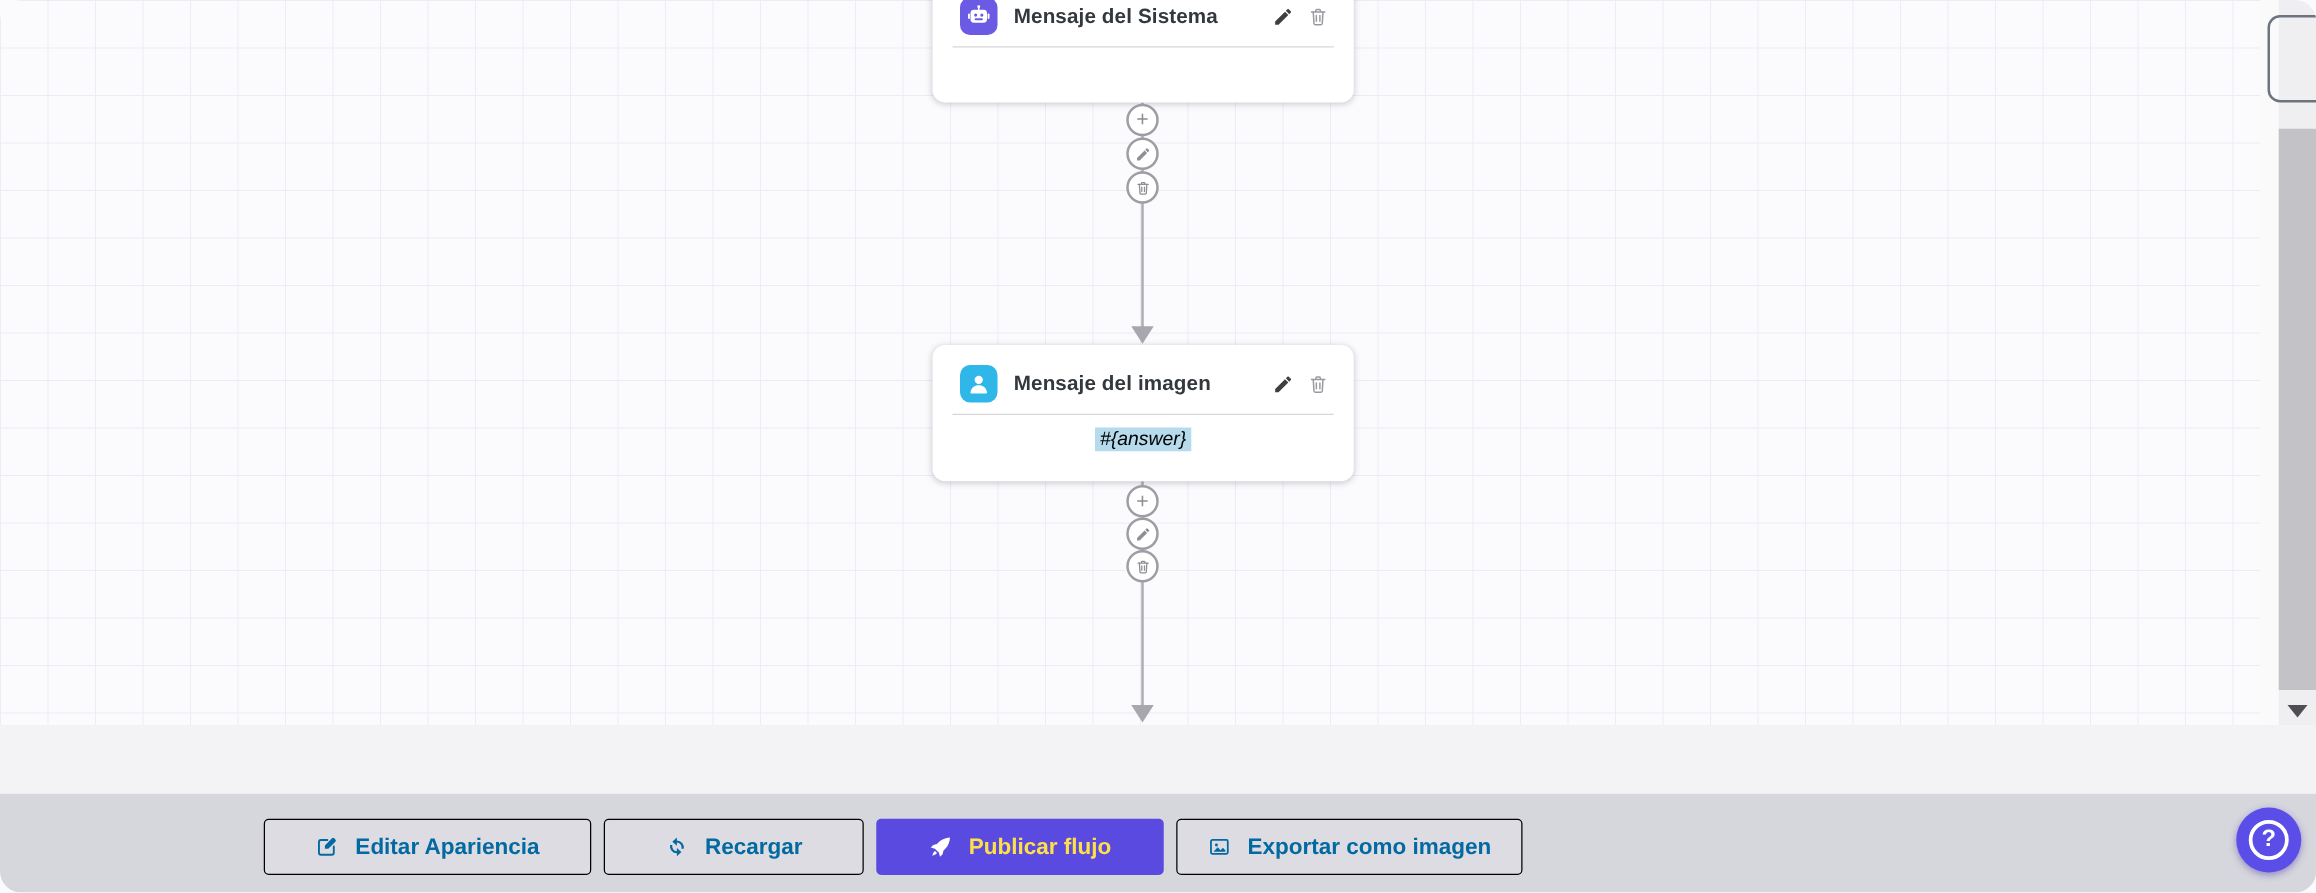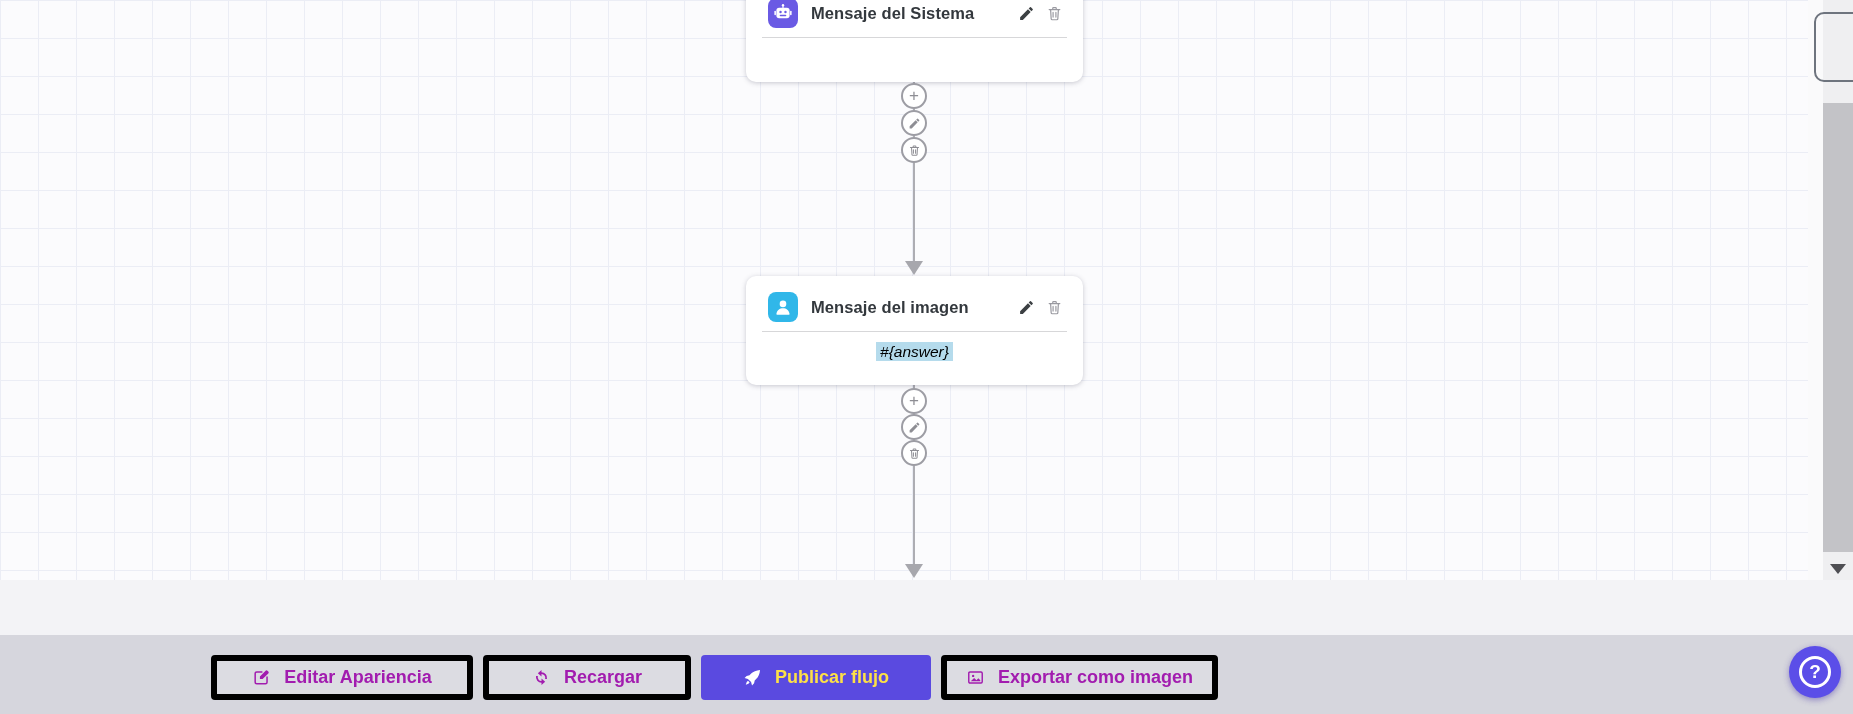--- a/index.html
+++ b/index.html
@@ -1,18 +1,18 @@
 <!DOCTYPE html>
 <html><head>
 <meta charset="utf-8">
 <style>
   html,body{margin:0;padding:0;background:#fbfbfd;}
   body{width:1853px;height:714px;overflow:hidden;position:relative;
        font-family:"Liberation Sans","DejaVu Sans",sans-serif;}
-  .screen{position:absolute;inset:0;width:1853px;height:714px;overflow:hidden;}
+  .screen{position:absolute;inset:0;width:1853px;height:714px;overflow:hidden;border-radius:17px;}
 
   
   .canvas{position:absolute;left:0;top:0;width:1823px;height:580px;
     background-color:#fbfbfd;
     background-image:linear-gradient(#ebedf5 1px,transparent 1px),
                      linear-gradient(90deg,#ebedf5 1px,transparent 1px);
     background-size:38px 38px;}
   .canvas-right-gap{position:absolute;left:1808px;top:0;width:16px;height:580px;background:#fafafb;}
 
   
@@ -51,23 +51,23 @@
   .scroll-down span{display:block;width:0;height:0;margin:2px auto 0;
     border-left:8px solid transparent;border-right:8px solid transparent;border-top:10px solid #4e4e53;}
   .corner-panel{position:absolute;left:1814px;top:12px;width:55px;height:70px;
     border:2px solid #6e747e;border-radius:10px;background:transparent;box-sizing:border-box;}
 
   
   .lower-strip{position:absolute;left:0;top:580px;width:1853px;height:55px;background:#f3f3f6;}
   .toolbar{position:absolute;left:0;top:635px;width:1853px;height:79px;background:#d6d6dd;}
   .tb-row{position:absolute;left:211px;top:20px;display:flex;gap:10px;}
   .tb-btn{height:45px;box-sizing:border-box;display:flex;align-items:center;justify-content:center;gap:13px;
-    background:#dcdce2;border:6px solid #000000;border-radius:4px;cursor:pointer;
+    background:#dcdce2;border:1px solid #000000;border-radius:4px;cursor:pointer;
     font-family:"Liberation Sans","DejaVu Sans",sans-serif;
-    font-size:18px;font-weight:bold;color:#a21caf;position:relative;}
+    font-size:18px;font-weight:bold;color:#0369a1;position:relative;}
   .tb-btn svg{width:19px;height:19px;display:block;flex:0 0 auto;}
   .tb-btn.primary{background:#5a4ae0;border:none;color:#fde047;}
   .w1{width:262px;} .w2{width:208px;} .w3{width:166px;} .w4{width:175px;} .w5{width:230px;} .w6{width:277px;}
   .badge-dot{position:absolute;top:-9px;right:-8px;width:17px;height:17px;border-radius:50%;background:#c0204a;}
 
   
   .help-btn{position:absolute;left:1789px;top:646px;width:52px;height:52px;border-radius:50%;
     background:#5b4ee8;border:none;cursor:pointer;display:flex;align-items:center;justify-content:center;
     box-shadow:0 2px 6px rgba(60,40,160,.45);}
   .help-ring{width:32px;height:32px;border:3.5px solid #ffffff;border-radius:50%;box-sizing:border-box;

